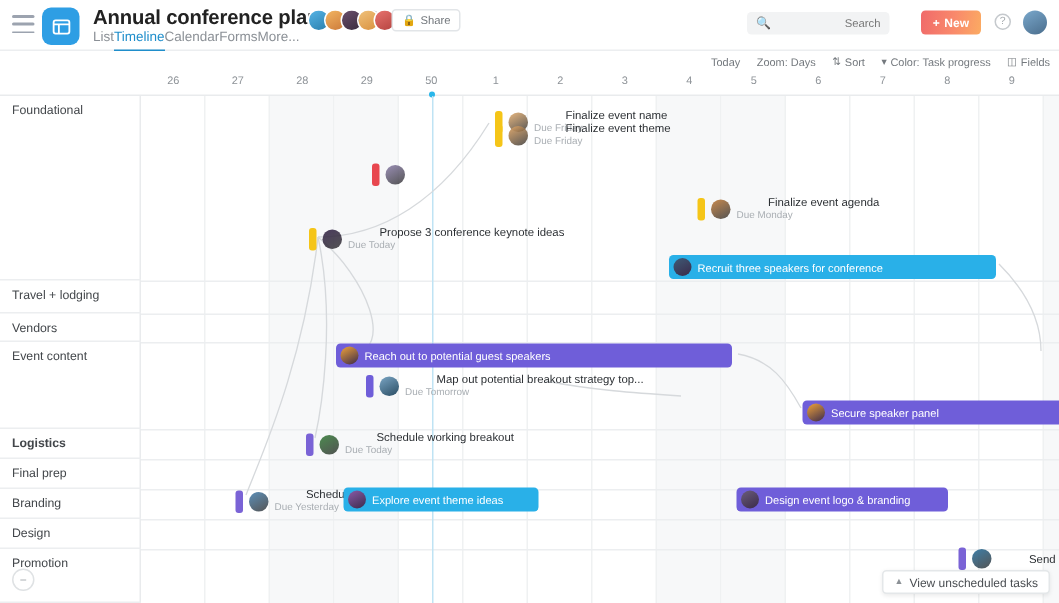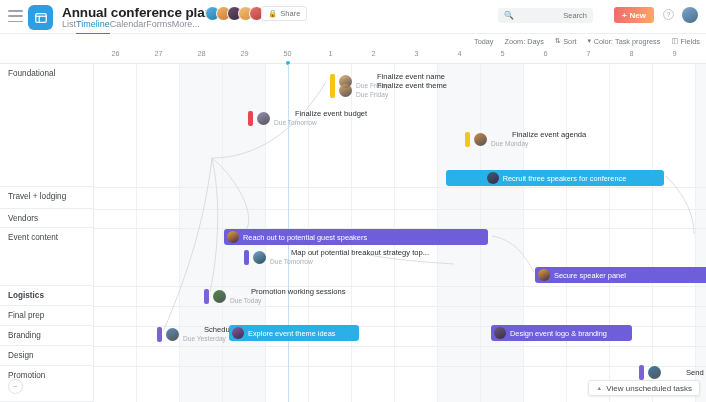--- a/index.html
+++ b/index.html
@@ -346,57 +346,61 @@
           <div class="mini-bar" style="height: 15px; background: rgb(245, 197, 24);"></div>
           <div class="t-av" style="background: linear-gradient(150deg, rgb(223, 169, 110), rgba(0, 0, 0, 0.667));"></div>
           <div class="t-txt">
             <div class="t-name">Finalize event theme</div>
             <div class="t-due">Due Friday</div>
           </div>
         </div>
         <div class="task" style="left: 154px; top: 45px;">
           <div class="mini-bar" style="height: 15px; background: rgb(232, 71, 79);"></div>
           <div class="t-av" style="background: linear-gradient(150deg, rgb(154, 143, 181), rgba(0, 0, 0, 0.667));"></div>
-          <div class="t-txt">
-            <div class="t-name">Finalize event budget</div>
-            <div class="t-due">Due Tomorrow</div>
-          </div>
         </div>
         <div class="task" style="left: 371px; top: 66px;">
           <div class="mini-bar" style="height: 15px; background: rgb(245, 197, 24);"></div>
           <div class="t-av" style="background: linear-gradient(150deg, rgb(201, 138, 78), rgba(0, 0, 0, 0.667));"></div>
           <div class="t-txt">
             <div class="t-name">Finalize event agenda</div>
             <div class="t-due">Due Monday</div>
           </div>
         </div>
+        <div class="task" style="left: 112px; top: 86px;">
+          <div class="mini-bar" style="height: 15px; background: rgb(245, 197, 24);"></div>
+          <div class="t-av" style="background: linear-gradient(150deg, rgb(74, 59, 92), rgba(0, 0, 0, 0.667));"></div>
+          <div class="t-txt">
+            <div class="t-name">Propose 3 conference keynote ideas</div>
+            <div class="t-due">Due Today</div>
+          </div>
+        </div>
         <div class="task" style="left: 110px; top: 223px;">
           <div class="mini-bar" style="height: 15px; background: rgb(122, 99, 214);"></div>
           <div class="t-av" style="background: linear-gradient(150deg, rgb(76, 139, 79), rgba(0, 0, 0, 0.667));"></div>
           <div class="t-txt">
-            <div class="t-name">Promotion working sessions</div>
+            <div class="t-name">Schedule working breakout</div>
             <div class="t-due">Due Today</div>
           </div>
         </div>
         <div class="task" style="left: 63px; top: 261px;">
           <div class="mini-bar" style="height: 15px; background: rgb(122, 99, 214);"></div>
           <div class="t-av" style="background: linear-gradient(150deg, rgb(92, 143, 184), rgba(0, 0, 0, 0.667));"></div>
           <div class="t-txt">
             <div class="t-name">Schedule event ...</div>
             <div class="t-due">Due Yesterday</div>
           </div>
         </div>
         <div class="task" style="left: 545px; top: 301px;">
           <div class="mini-bar" style="height: 15px; background: rgb(122, 99, 214);"></div>
           <div class="t-av" style="background: linear-gradient(150deg, rgb(62, 127, 168), rgba(0, 0, 0, 0.667));"></div>
           <div class="t-txt">
             <div class="t-name">Send save the d...</div>
           </div>
         </div>
-        <div class="bar" style="left: 352px; top: 106px; width: 218px; background: rgb(41, 176, 232); justify-content: center;">
+        <div class="bar" style="left: 352px; top: 106px; width: 218px; background: rgb(41, 176, 232);">
           <div class="b-av" style="background: linear-gradient(150deg, rgb(63, 91, 118), rgb(58, 42, 74));"></div>
           <div class="b-txt">Recruit three speakers for conference</div>
         </div>
         <div class="bar" style="left: 130px; top: 165px; width: 264px; background: rgb(111, 94, 217);">
           <div class="b-av" style="background: linear-gradient(150deg, rgb(240, 163, 58), rgb(58, 42, 74));"></div>
           <div class="b-txt">Reach out to potential guest speakers</div>
         </div>
         <div class="task" style="left: 150px; top: 184px;">
           <div class="mini-bar" style="height: 15px; background: rgb(111, 94, 217);"></div>
           <div class="t-av" style="background: linear-gradient(150deg, rgb(122, 165, 196), rgb(42, 77, 99));"></div>

